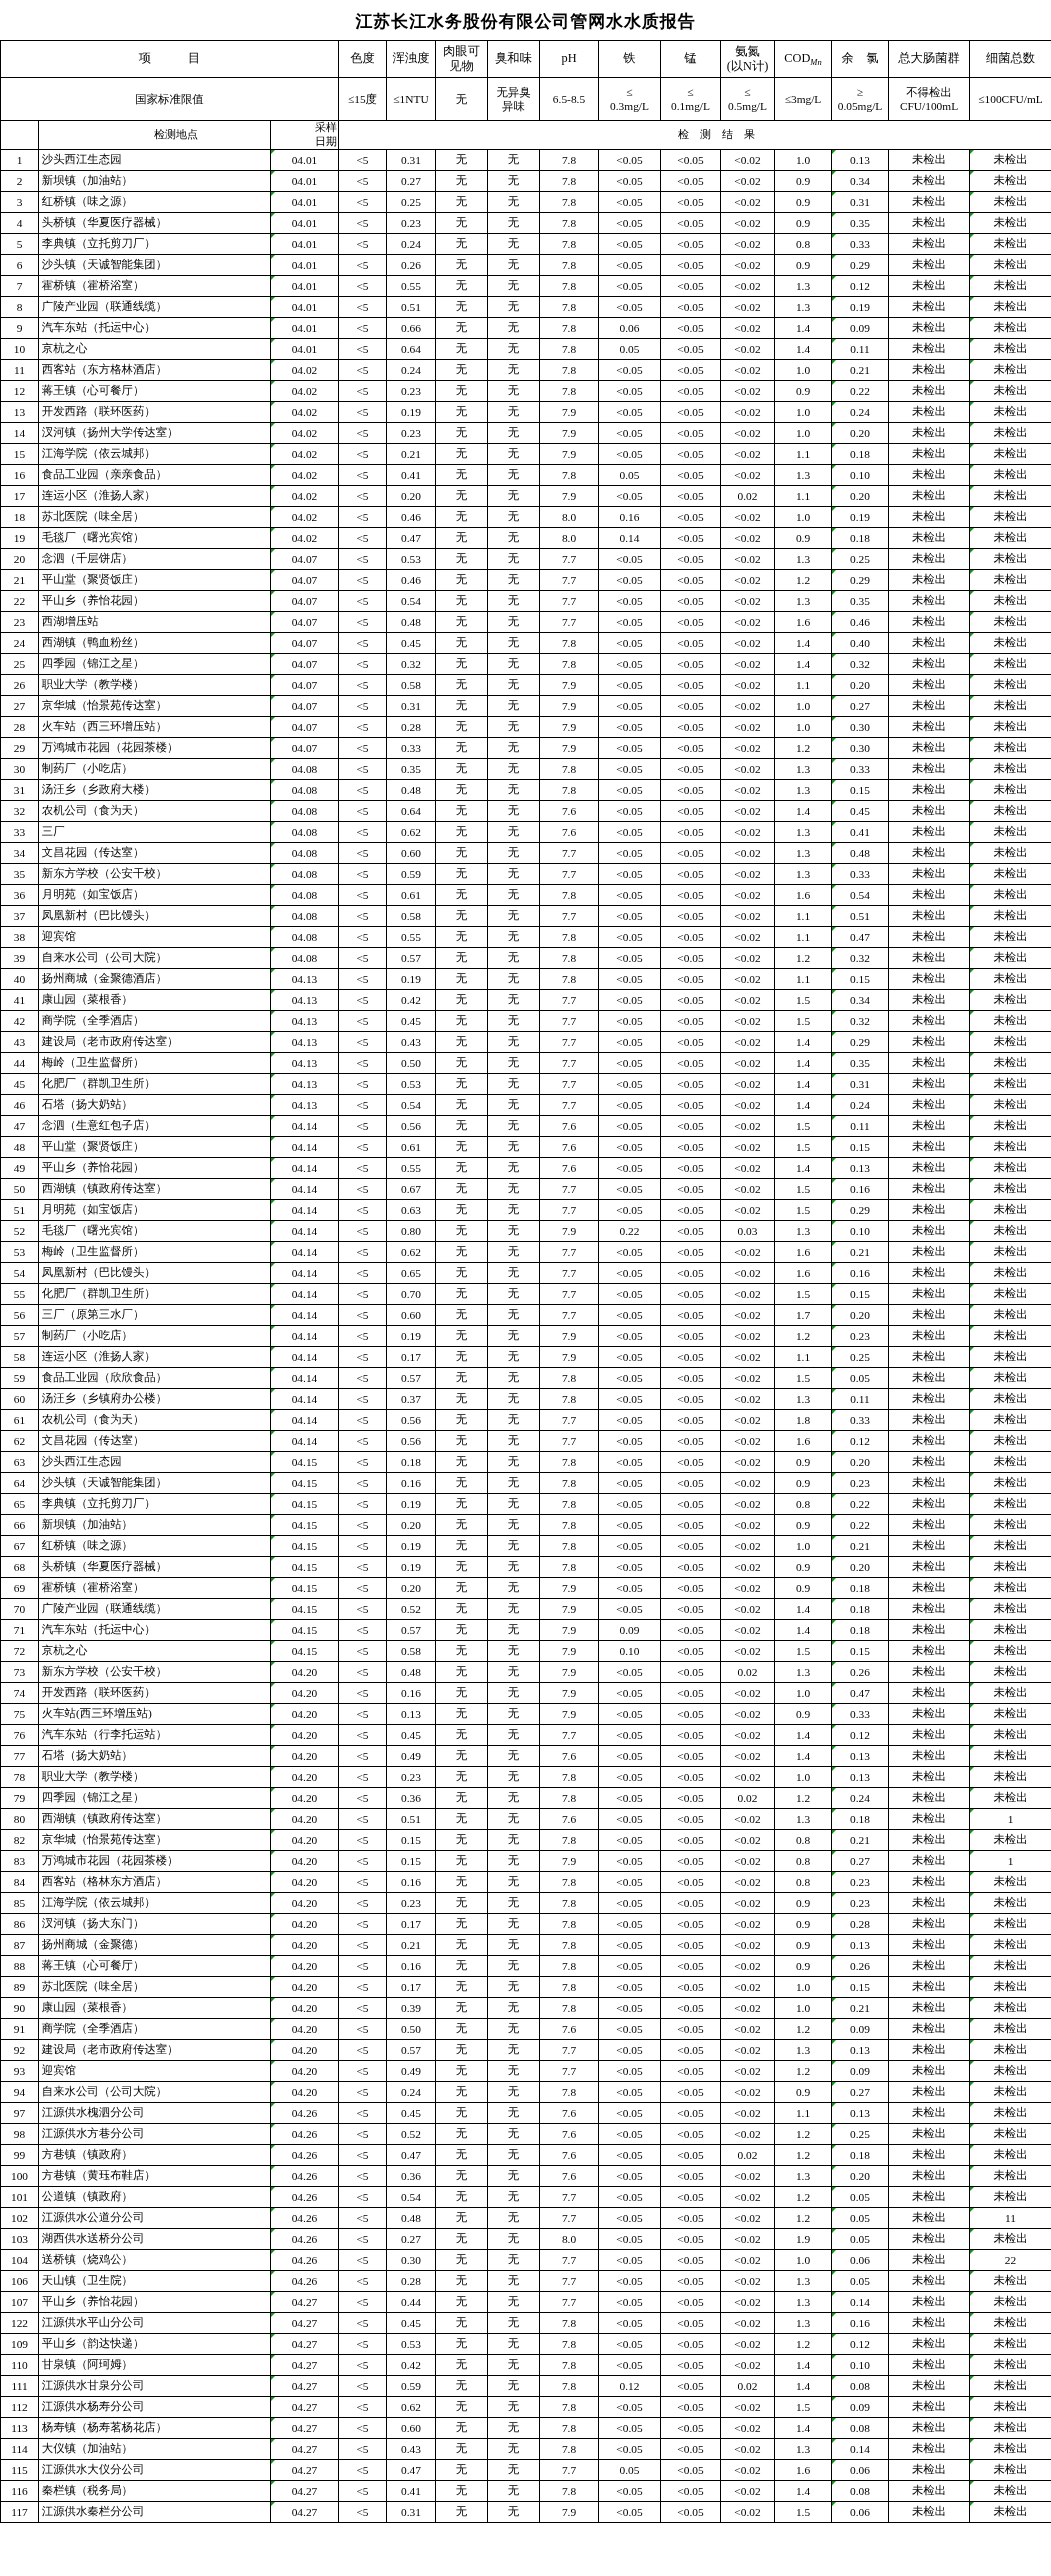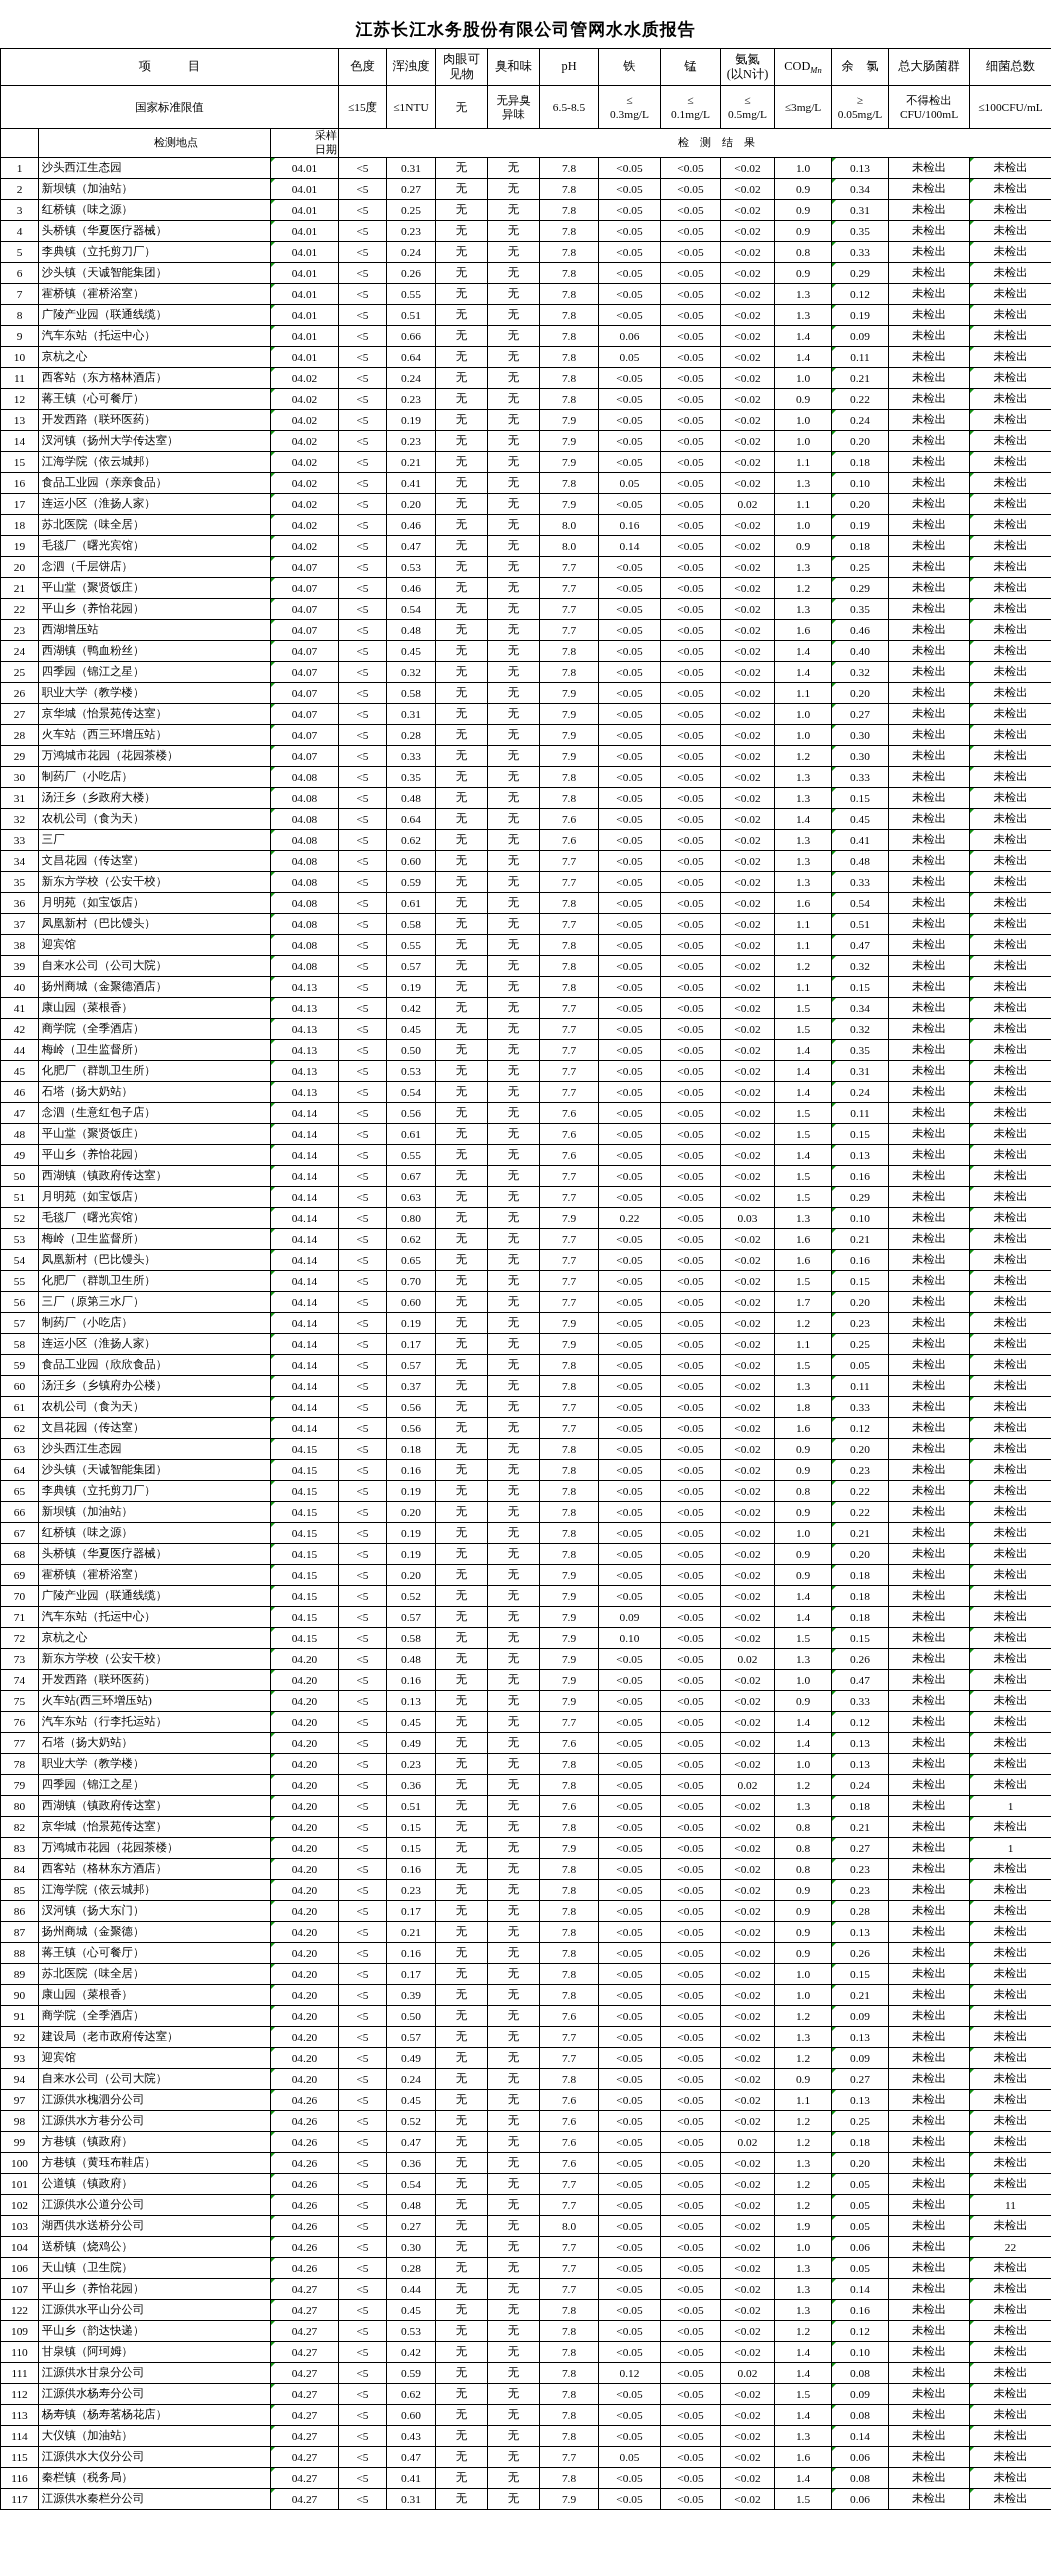--- a/index.html
+++ b/index.html
@@ -1,18 +1,18 @@
 <!DOCTYPE html>
 <html style="font-size:15px"><head>
 <meta charset="utf-8">
 <style>
   html,body{margin:0;padding:0;background:#ffffff;color:#000;}
   body{width:1051px;font-family:"Liberation Serif",serif;}
   .title{text-align:center;font-family:Liberation Serif, serif;font-weight:bold;
-         font-size:17px;padding:9.5px 0 7.6px 0;letter-spacing:0.9px;margin-top:8px;}
+         font-size:17px;padding:9.5px 0 7.6px 0;letter-spacing:0.9px;}
   table{border-collapse:collapse;table-layout:fixed;width:1051px;border:1.9px solid #000;}
   th,td{border:0.9px solid #000;text-align:center;vertical-align:middle;padding:0;
         overflow:hidden;}
   thead th{font-weight:normal;white-space:pre-line;line-height:1.25;}
   thead tr.cols th{font-size:12.3px;height:36px;}
   thead tr.stds th{font-size:11.4px;height:42px;border-bottom:1.9px solid #000;}
   thead tr.sub th{font-size:11px;height:24px;padding-left:43px;}
   tbody td{height:20px;font-size:11.4px;white-space:nowrap;position:relative;}
   td.loc{text-align:left;padding-left:2.8px;}
   .tri::before{content:"";position:absolute;top:0;left:0;width:0;height:0;
@@ -797,20 +797,37 @@
         <td>7.7</td>
         <td>&lt;0.05</td>
         <td>&lt;0.05</td>
         <td>&lt;0.02</td>
         <td>1.5</td>
         <td class="tri">0.32</td>
         <td>未检出</td>
         <td class="tri">未检出</td>
       </tr>
       <tr>
+        <td>43</td>
+        <td class="loc">建设局（老市政府传达室）</td>
+        <td class="tri">04.13</td>
+        <td>&lt;5</td>
+        <td>0.43</td>
+        <td>无</td>
+        <td>无</td>
+        <td>7.7</td>
+        <td>&lt;0.05</td>
+        <td>&lt;0.05</td>
+        <td>&lt;0.02</td>
+        <td>1.4</td>
+        <td class="tri">0.29</td>
+        <td>未检出</td>
+        <td class="tri">未检出</td>
+      </tr>
+      <tr>
         <td>44</td>
         <td class="loc">梅岭（卫生监督所）</td>
         <td class="tri">04.13</td>
         <td>&lt;5</td>
         <td>0.50</td>
         <td>无</td>
         <td>无</td>
         <td>7.7</td>
         <td>&lt;0.05</td>
         <td>&lt;0.05</td>

